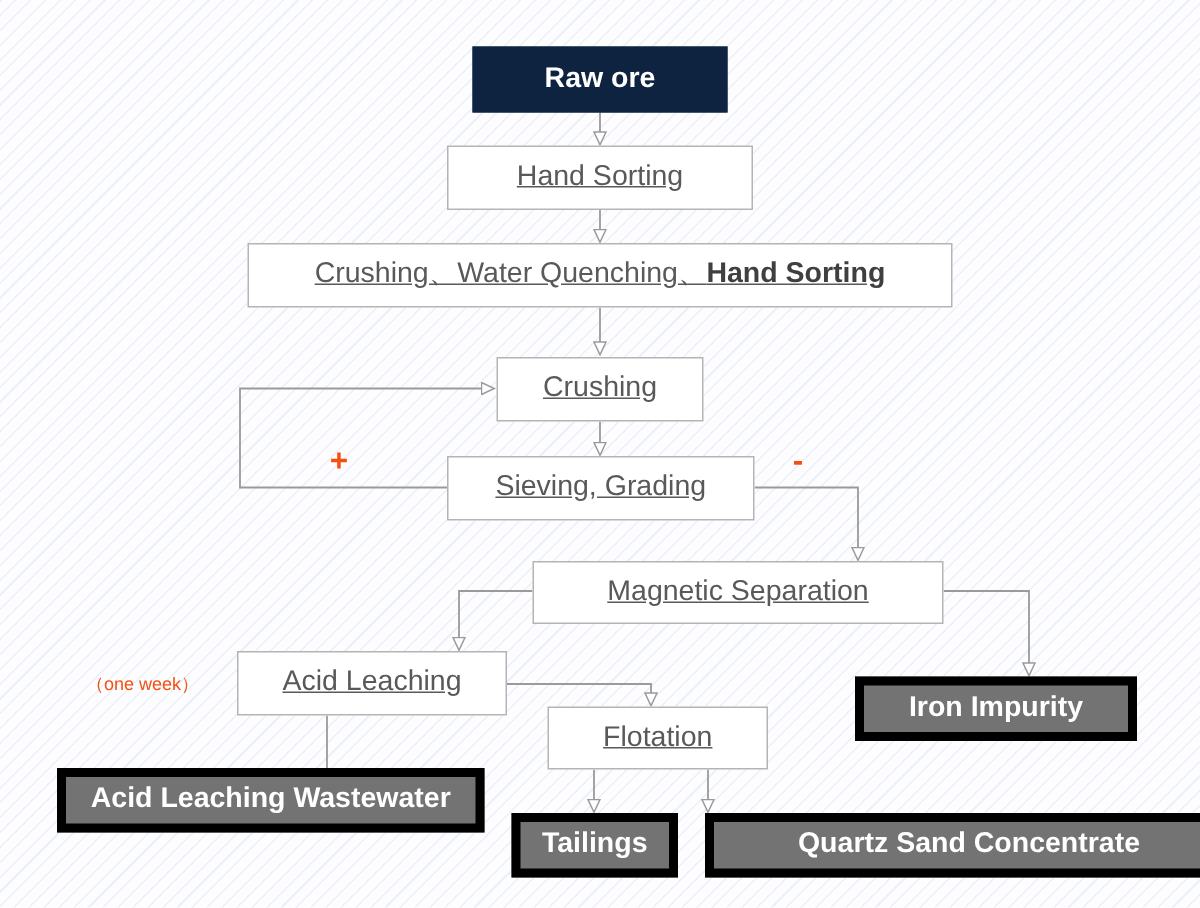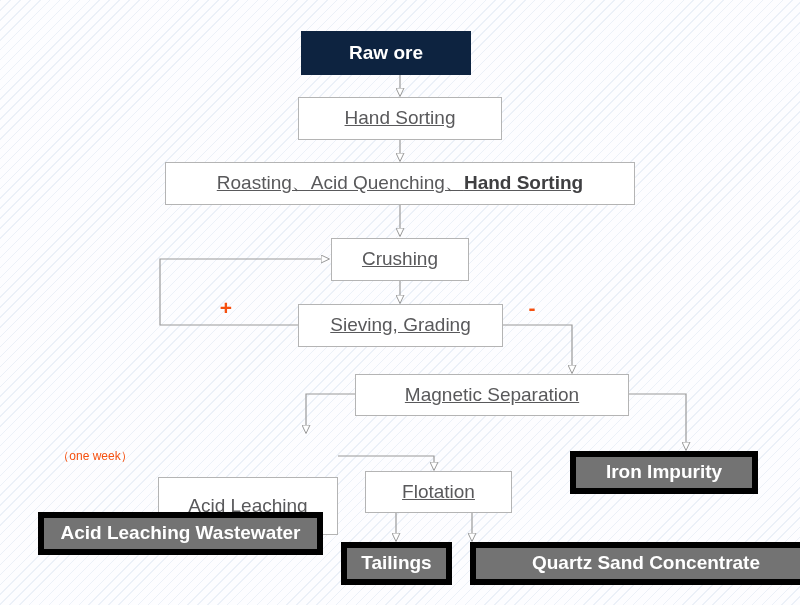--- a/index.html
+++ b/index.html
@@ -104,46 +104,46 @@
       <path d="M503,325 L572,325 L572,373"></path>
       <path d="M355,394 L306,394 L306,433"></path>
       <path d="M629,394 L686,394 L686,450"></path>
       <path d="M338,456 L434,456 L434,470"></path>
       <path d="M218,477 L218,541"></path>
       <path d="M396,513 L396,541"></path>
       <path d="M472,513 L472,541"></path>
     </g>
   </svg>
 
-  <div class="node node-start" style="left:301px; top:31px; width:170px; height:44px;">
+  <div class="node node-start" style="left:315px; top:31px; width:170px; height:44px;">
     <span>Raw ore</span>
   </div>
 
   <div class="node node-process" style="left:298px; top:97px; width:204px; height:43px;">
     <span>Hand Sorting</span>
   </div>
 
   <div class="node node-process" style="left:165px; top:162px; width:470px; height:43px;">
-    <span>Roasting、Acid Quenching、</span>
+    <span>Crushing、Water Quenching、</span>
       <span class="emph">Hand Sorting</span>
   </div>
 
   <div class="node node-process" style="left:331px; top:238px; width:138px; height:43px;">
     <span>Crushing</span>
   </div>
 
   <div class="node node-process" style="left:298px; top:304px; width:205px; height:43px;">
     <span>Sieving, Grading</span>
   </div>
 
   <div class="node node-process" style="left:355px; top:374px; width:274px; height:42px;">
     <span>Magnetic Separation</span>
   </div>
 
-  <div class="node node-process" style="left:158px; top:434px; width:180px; height:58px;margin-top:43px;">
+  <div class="node node-process" style="left:158px; top:434px; width:180px; height:43px;">
     <span>Acid Leaching</span>
   </div>
 
   <div class="node node-process" style="left:365px; top:471px; width:147px; height:42px;">
     <span>Flotation</span>
   </div>
 
   <div class="node node-output" style="left:570px; top:451px; width:188px; height:43px;">
     <span>Iron Impurity</span>
   </div>

